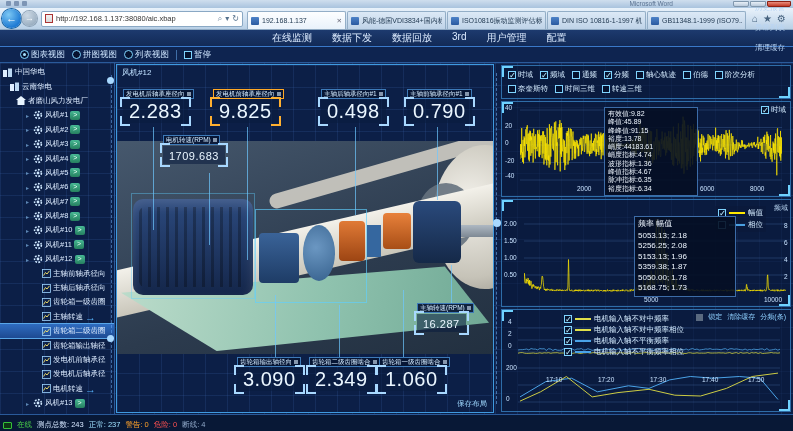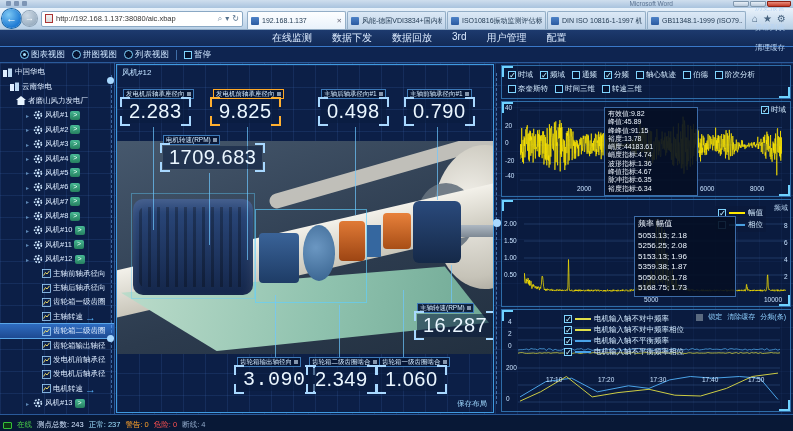--- a/index.html
+++ b/index.html
@@ -78,21 +78,21 @@
 .shaft{left:344px;top:84px;width:34px;height:12px;background:linear-gradient(#aeb8c2,#7e8994);}
 .wire{border:1px solid rgba(96,208,255,.65);background:transparent;}
 .w1{left:138px;top:68px;width:112px;height:94px;}
 .w2{left:14px;top:52px;width:124px;height:106px;border-color:rgba(96,208,255,.4);}
 .lead{position:absolute;width:1px;background:rgba(110,200,255,.7);z-index:4;}
 .callout{position:absolute;display:flex;flex-direction:column;align-items:flex-start;gap:1px;z-index:5;}
 .clabel{display:flex;align-items:center;gap:2px;background:rgba(8,22,52,.92);border:1px solid #3d7ab8;color:#d5ecff;font-size:6.5px;padding:0 2px;height:10px;white-space:nowrap;}
 .cdot{width:4px;height:4px;background:#8596ad;flex:none;}
 .cval{position:relative;background:rgba(10,28,62,.55);padding:0 6px;}
 .cnum{font-size:20px;color:#eaf6ff;letter-spacing:.5px;}
-.callout.rpm .cnum{font-size:20px;}
+.callout.rpm .cnum{font-size:11px;}
 .cval::before{content:"";position:absolute;left:-3px;top:-3px;width:8px;height:8px;border-left:2px solid #a8d8ff;border-top:2px solid #a8d8ff;}
 .cval::after{content:"";position:absolute;right:-3px;bottom:-3px;width:8px;height:8px;border-right:2px solid #a8d8ff;border-bottom:2px solid #a8d8ff;}
 .kk{position:absolute;inset:-3px;pointer-events:none;}
 .kk::before{content:"";position:absolute;right:0;top:0;width:8px;height:8px;border-right:2px solid #a8d8ff;border-top:2px solid #a8d8ff;}
 .kk::after{content:"";position:absolute;left:0;bottom:0;width:8px;height:8px;border-left:2px solid #a8d8ff;border-bottom:2px solid #a8d8ff;}
 .callout.highlight .clabel{border-color:#ffa826;}
 .callout.highlight .cval::before,.callout.highlight .cval::after,.callout.highlight .kk::before,.callout.highlight .kk::after{border-color:#ffb030;}
 .savebtn{position:absolute;right:6px;bottom:3px;font-size:7.5px;color:#9fd8ff;z-index:6;}
 
 .rpanel{width:298px;position:relative;padding:2px 2px 2px 6px;display:flex;flex-direction:column;gap:2px;}
@@ -569,21 +569,21 @@
         <div class="cval"><span class="kk"></span><span class="cnum">1709.683</span></div>
       </div>
       <div class="callout rpm" style="left:300px;top:238px;">
         <div class="clabel">
             <span>主轴转速(RPM)</span>
             <span class="cdot"></span>
           </div>
         <div class="cval"><span class="kk"></span><span class="cnum">16.287</span></div>
       </div>
 
-      <div class="callout" style="left:120px;top:292px;font-family:Liberation Mono, monospace;">
+      <div class="callout" style="left:120px;top:292px;">
         <div class="clabel">
             <span>齿轮箱输出轴径向</span>
             <span class="cdot"></span>
           </div>
         <div class="cval"><span class="kk"></span><span class="cnum">3.090</span></div>
       </div>
       <div class="callout" style="left:192px;top:292px;">
         <div class="clabel">
             <span>齿轮箱二级齿圈啮合</span>
             <span class="cdot"></span>

